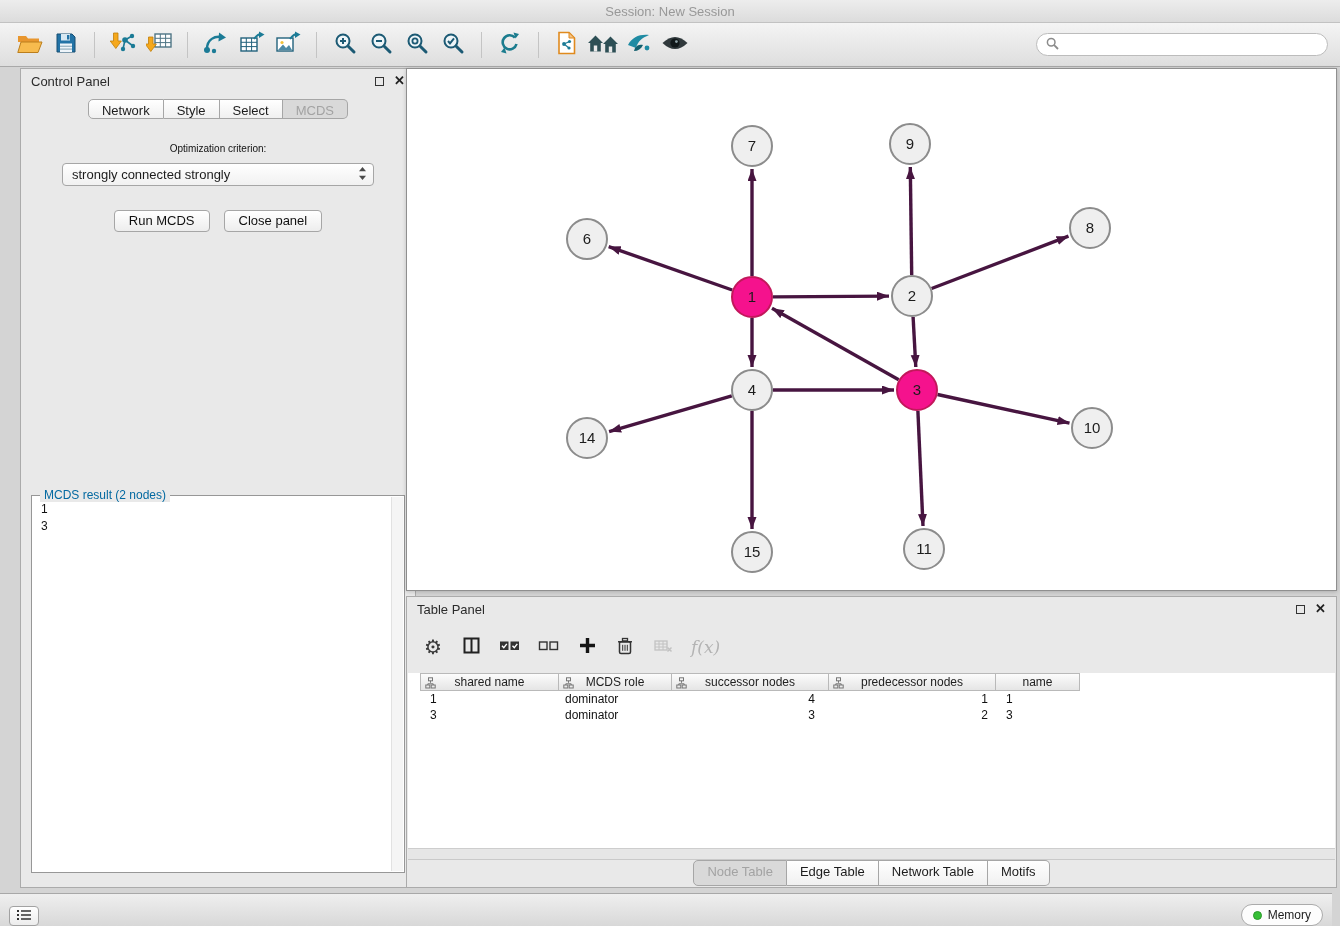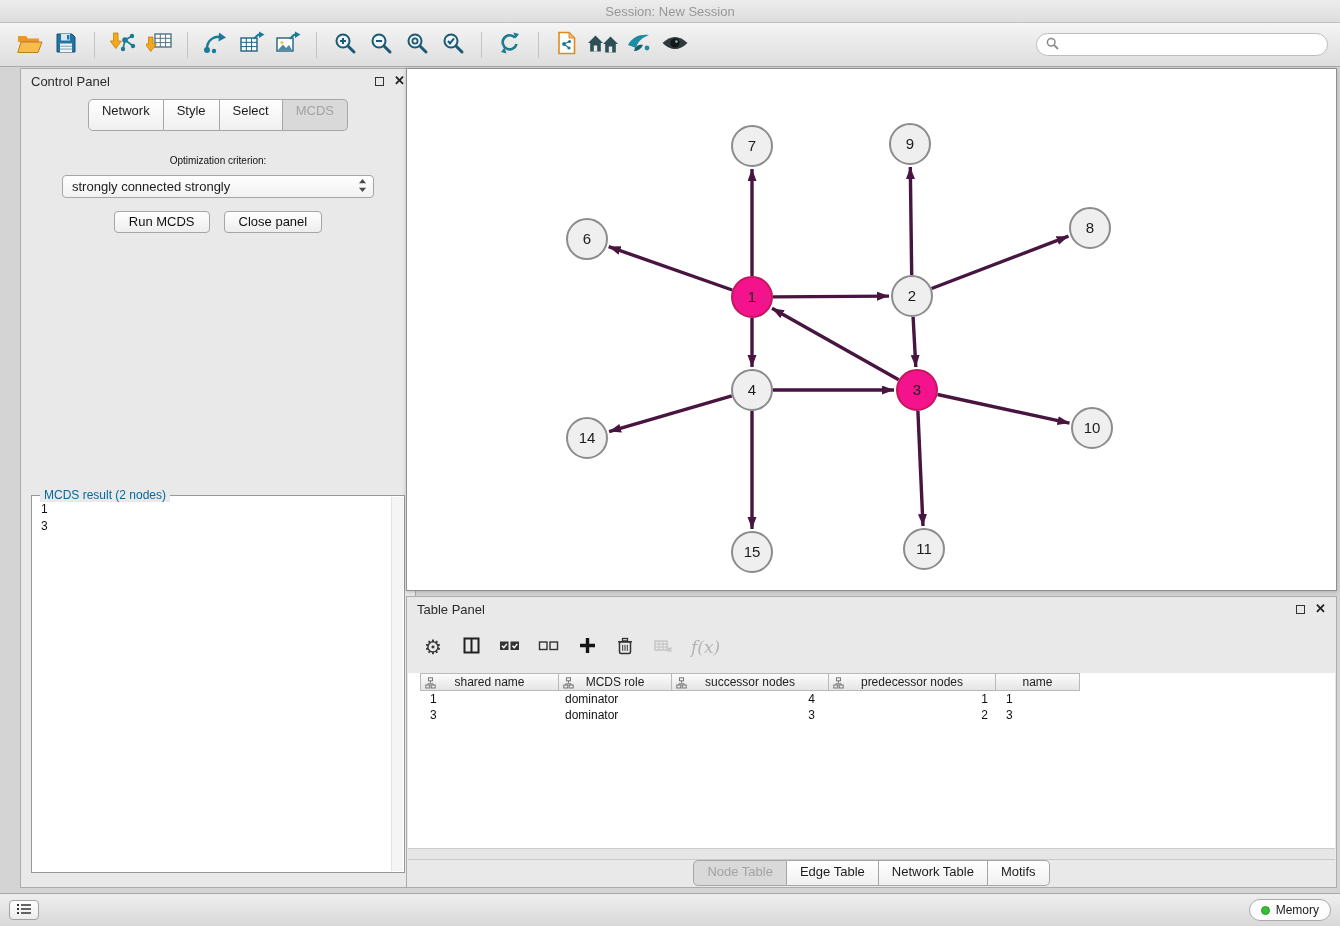--- a/index.html
+++ b/index.html
@@ -50,38 +50,38 @@
     padding:0 10px; font-size:13px; color:#2b2b2b;
   }
   .panel-header .ph-icons { margin-left:auto; display:flex; align-items:center; gap:10px; }
   
   .control-panel {
     position:absolute; left:20px; top:68px; width:396px; height:820px;
     background:#e9e9e9; border:1px solid #ababab;
   }
   .cp-tabs { display:flex; justify-content:center; margin-top:6px; }
   .cp-tab, .tp-tab {
-    font-size:13px; padding:3px 13px 12px;
+    font-size:13px; padding:3px 13px 0;
     background:linear-gradient(#ffffff,#f0f0f0);
     border:1px solid #a6a6a6; border-left:none;
     color:#1c1c1c; cursor:default; line-height:15px;
   }
   .cp-tab:first-child, .tp-tab:first-child { border-left:1px solid #a6a6a6; border-radius:5px 0 0 5px; }
   .cp-tab:last-child, .tp-tab:last-child { border-radius:0 5px 5px 0; }
   .cp-tab.active, .tp-tab.active { background:#d9d9d9; color:#a3a3a3; }
   .cp-opt-label { text-align:center; margin-top:24px; font-size:10px; color:#111; }
   .cp-select {
     width:312px; height:23px; margin:9px auto 0;
     background:linear-gradient(#ffffff,#f1f1f1);
     border:1px solid #a6a6a6; border-radius:4px;
     display:flex; align-items:center; padding:0 6px 0 9px;
     font-size:13px; position:relative;
   }
   .cp-select .sel-text { flex:1; }
-  .cp-buttons { display:flex; justify-content:center; gap:14px; margin-top:13px; }
+  .cp-buttons { display:flex; justify-content:center; gap:14px; margin-top:24px; }
   .cp-btn {
     font-size:13px; padding:2px 14px 3px;
     background:linear-gradient(#ffffff,#ededed);
     border:1px solid #a6a6a6; border-radius:4px; color:#111;
     font-family:"Liberation Sans",sans-serif;
   }
   .result-box {
     position:absolute; left:10px; right:10px; top:426px; bottom:14px;
     border:1px solid #979797; background:#fff;
   }
@@ -153,24 +153,24 @@
   .c2 { width:157px; text-align:right; padding-right:14px; }
   .c3 { width:167px; text-align:right; padding-right:8px; }
   .c4 { width:84px;  padding-left:10px; }
   .t-hscroll { height:11px; background:#e6e6e6; border-top:1px solid #cdcdcd; }
   .t-tabs {
     height:27px; background:#e9e9e9; border-top:1px solid #c9c9c9;
     display:flex; justify-content:center;
   }
   
   .status-bar {
-    position:absolute; left:0; right:0; bottom:0; height:33px;
+    position:absolute; left:0; right:8px; bottom:0; height:33px;
     background:linear-gradient(#efefef,#d8d8d8);
     border-top:1px solid #a8a8a8;
-    display:flex; align-items:center; padding:0 9px;
+    display:flex; align-items:flex-end; padding:0 9px;
   }
   .sb-list-btn {
     width:30px; height:20px; border:1px solid #a2a2a2; border-radius:4px;
     background:linear-gradient(#ffffff,#ececec);
     display:flex; align-items:center; justify-content:center;
   }
   .sb-memory {
     margin-left:auto; height:22px; border:1px solid #ababab; border-radius:11px;
     background:#fdfdfd; display:flex; align-items:center; gap:6px;
     padding:0 11px; font-size:12px; color:#1c1c1c;

